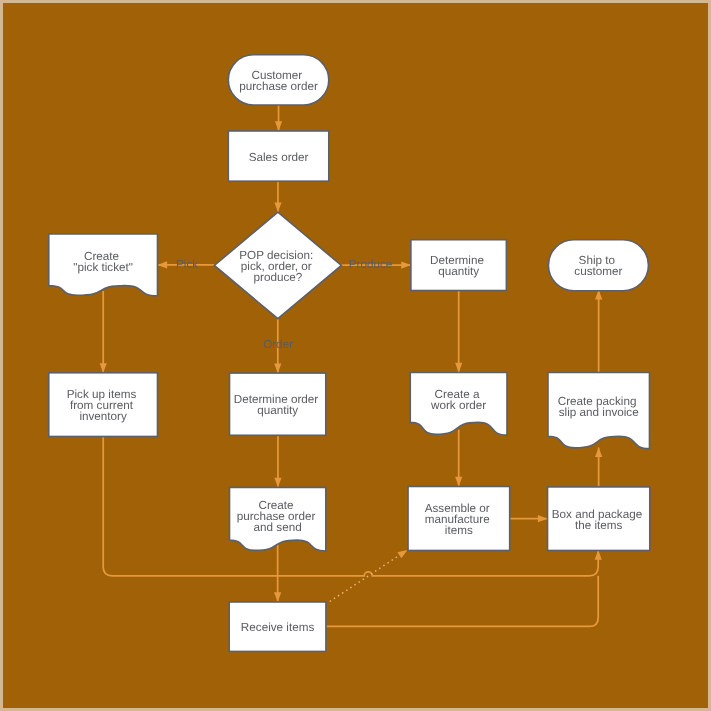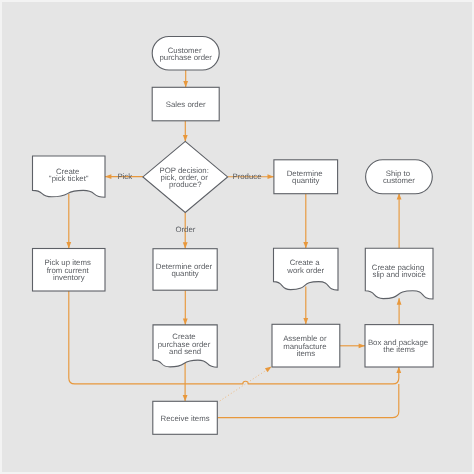--- a/index.html
+++ b/index.html
@@ -1,18 +1,18 @@
 <!DOCTYPE html>
 <html><head>
 <meta charset="utf-8">
 <title>Purchase Order Process Flowchart</title>
 <style>
   html,body{margin:0;padding:0;background:#ffffff;}
   body{width:474px;height:474px;overflow:hidden;font-family:"Liberation Sans", sans-serif;}
-  #canvas{position:absolute;left:0;top:0;width:474px;height:474px;background:#e5e5e5;}
+  #canvas{position:absolute;left:0;top:0;width:474px;height:474px;background:#a16207;}
   #edge{position:absolute;left:0;top:0;width:474px;height:474px;box-sizing:border-box;border:2px solid rgba(255,255,255,0.55);pointer-events:none;}
   svg{display:block;shape-rendering:geometricPrecision;text-rendering:geometricPrecision;}
   *{-webkit-font-smoothing:antialiased;}
   .nodeText,.edgeLabel{
     font-family:"Liberation Sans", sans-serif;
     font-size:7.8px;
     fill:#595c61;
     text-anchor:middle;
     dominant-baseline:central;
   }

